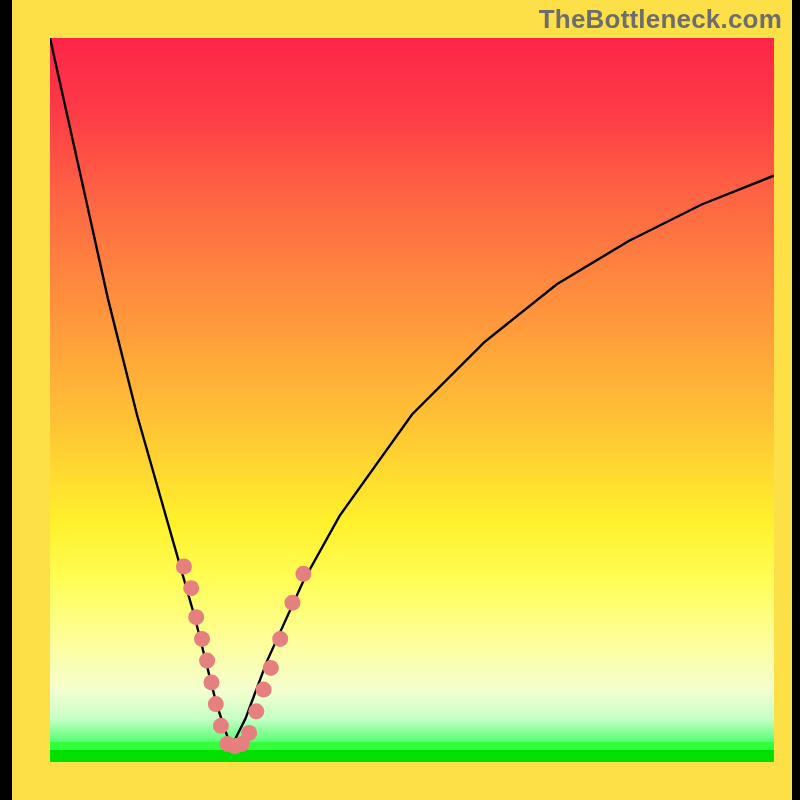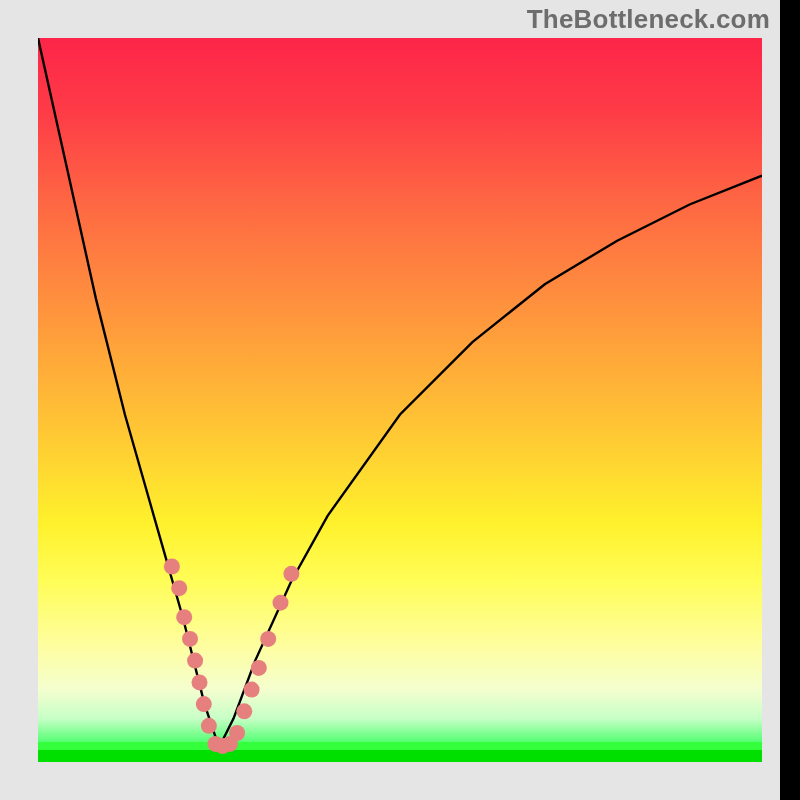--- a/index.html
+++ b/index.html
@@ -8,21 +8,22 @@
     width: 800px;
     height: 800px;
     background: #000;
     font-family: Arial, Helvetica, sans-serif;
     overflow: hidden;
   }
   .frame {
     position: relative;
     width: 780px;
     height: 800px;
-    background: #e5e5e5;
+    background: #fde047;
+    margin-left: 12px;
   }
   .watermark {
     position: absolute;
     top: 4px;
     right: 10px;
     color: #6d6d6d;
     font-size: 26px;
     font-weight: 600;
     z-index: 5;
     letter-spacing: 0.2px;

